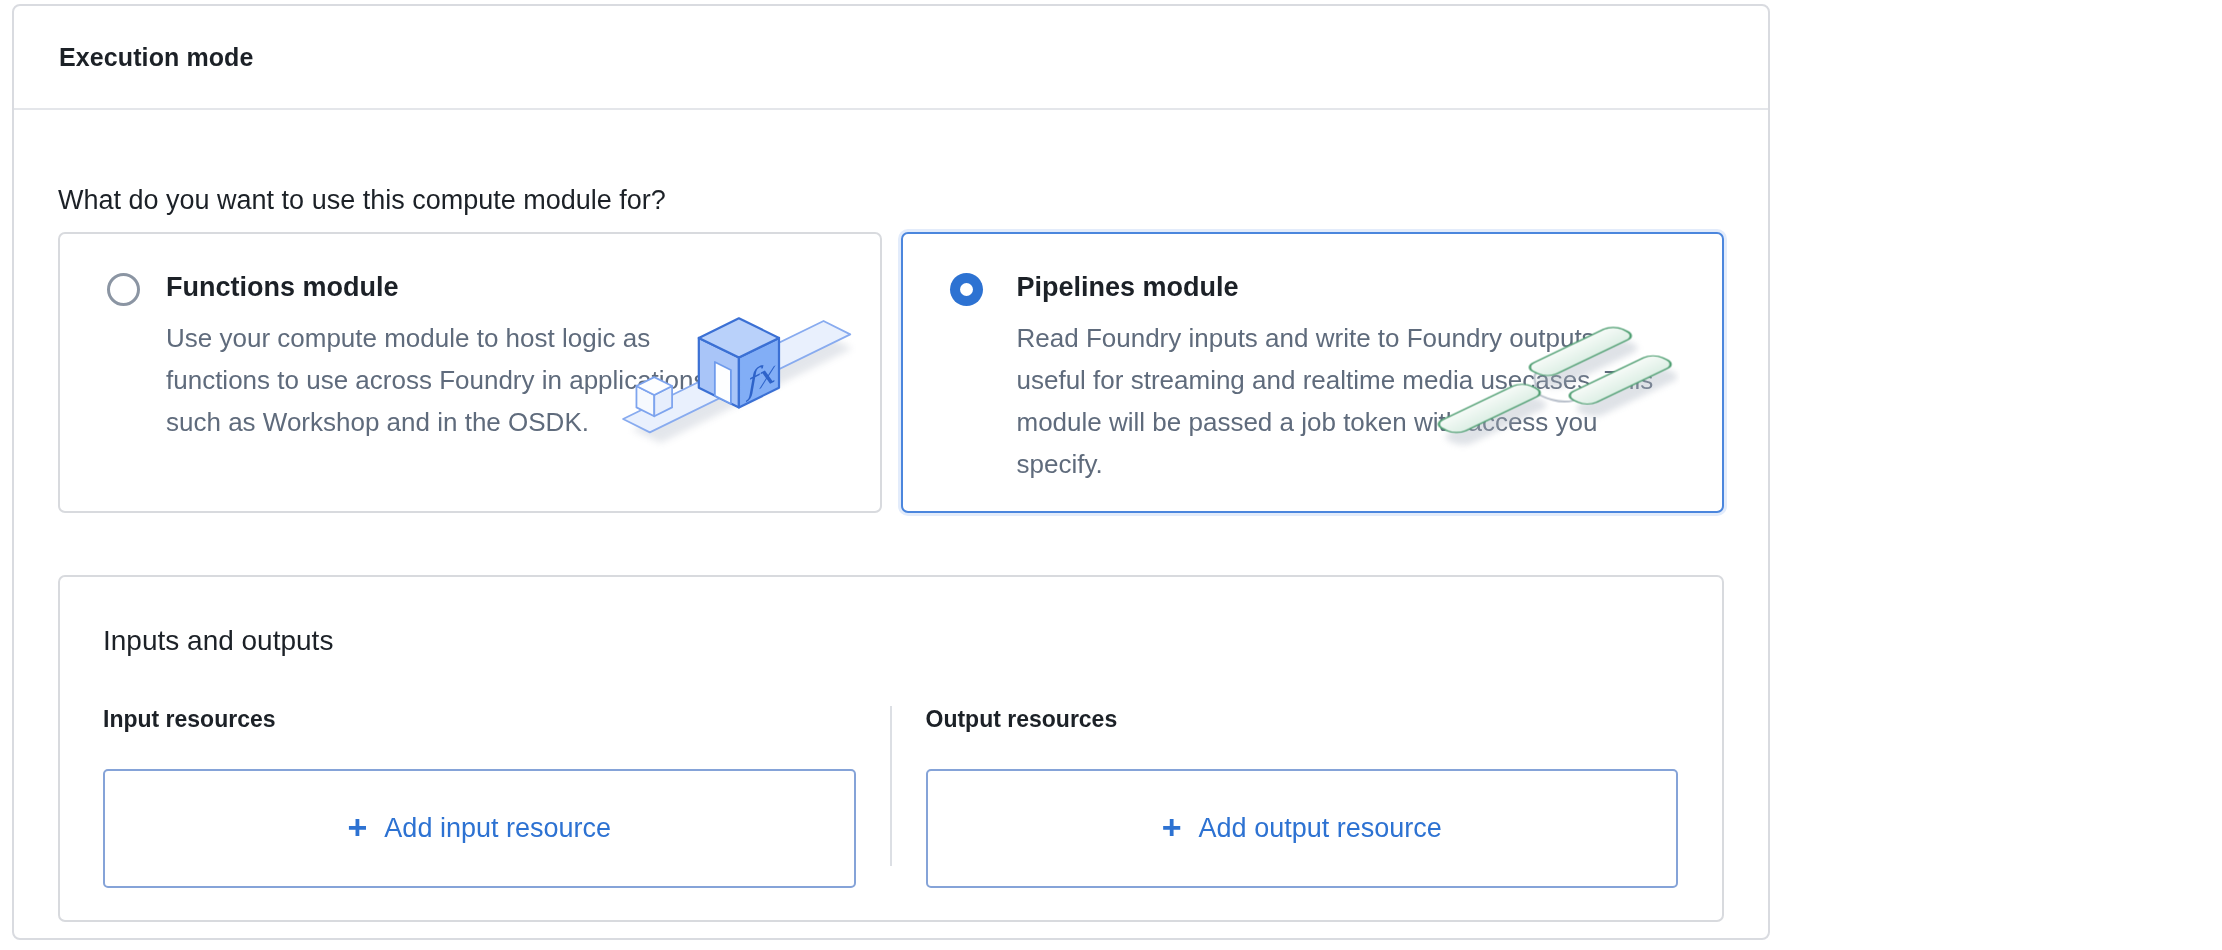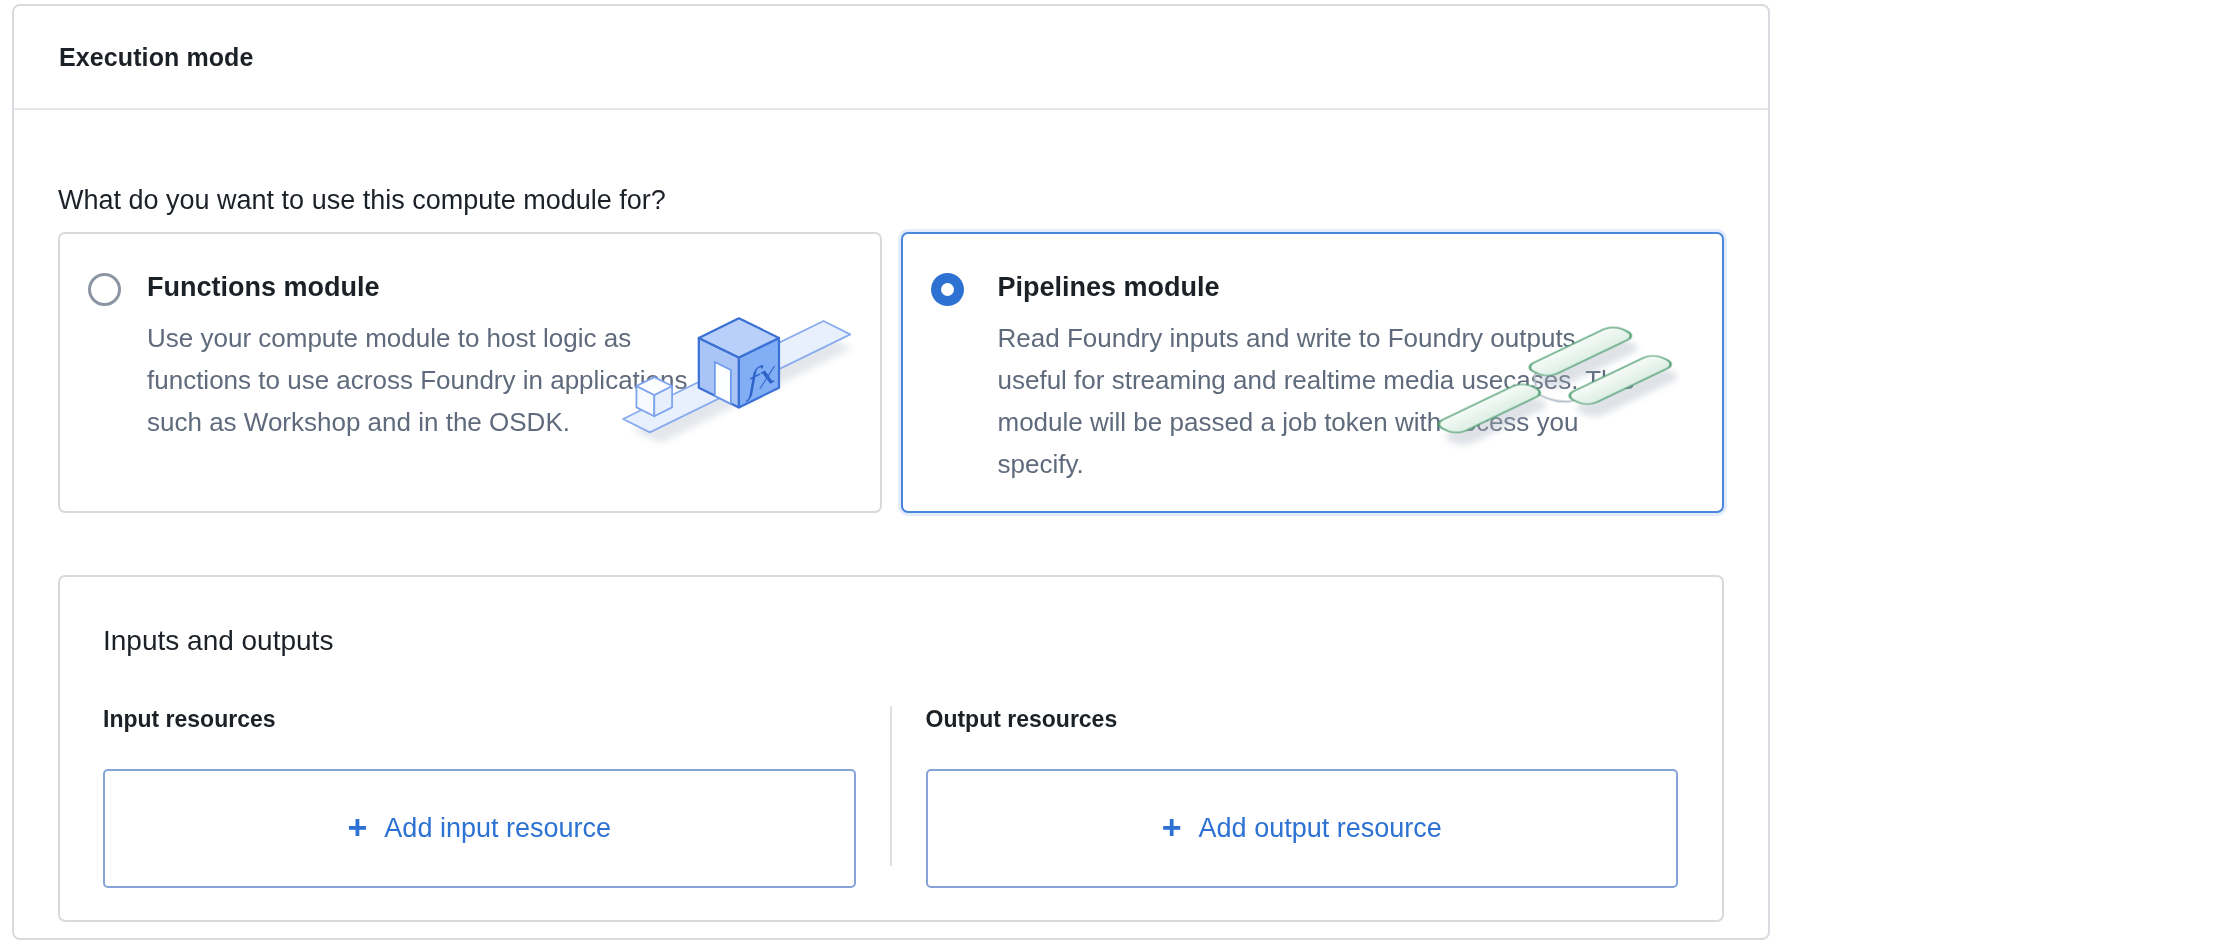--- a/index.html
+++ b/index.html
@@ -19,21 +19,21 @@
   }
   .hdr-title{font-size:25px;font-weight:700;color:#1c2127;letter-spacing:.1px;}
   .content{padding:0 44px;}
   .question{
     margin-top:74px;font-size:27px;line-height:32px;color:#1c2127;
   }
   .cards-row{display:flex;gap:19px;margin-top:16px;}
   .option-card{
     flex:1;height:281px;box-sizing:border-box;background:#fff;
     border:2px solid #d8dade;border-radius:7px;position:relative;
-    padding:36px 36px 0 28px;display:flex;align-items:flex-start;cursor:pointer;
+    padding:36px 36px 0 47px;display:flex;align-items:flex-start;cursor:pointer;
   }
   .option-card.selected{
     border:2px solid #4b86dd;
     box-shadow:0 0 0 3px #e3ecfb;
     gap:8px;
   }
   .radio{
     width:33px;height:33px;border-radius:50%;box-sizing:border-box;
     border:3px solid #8b95a3;flex-shrink:0;margin:3px 26px 0 0;position:relative;
     background:#fff;cursor:pointer;

